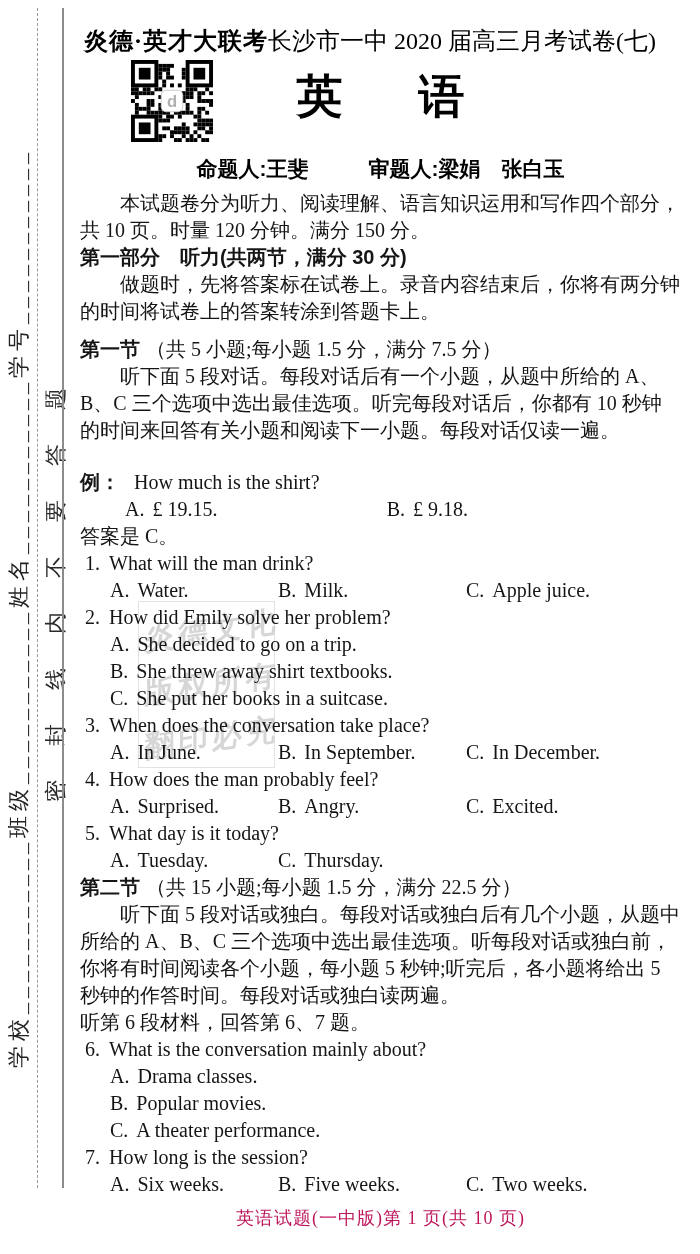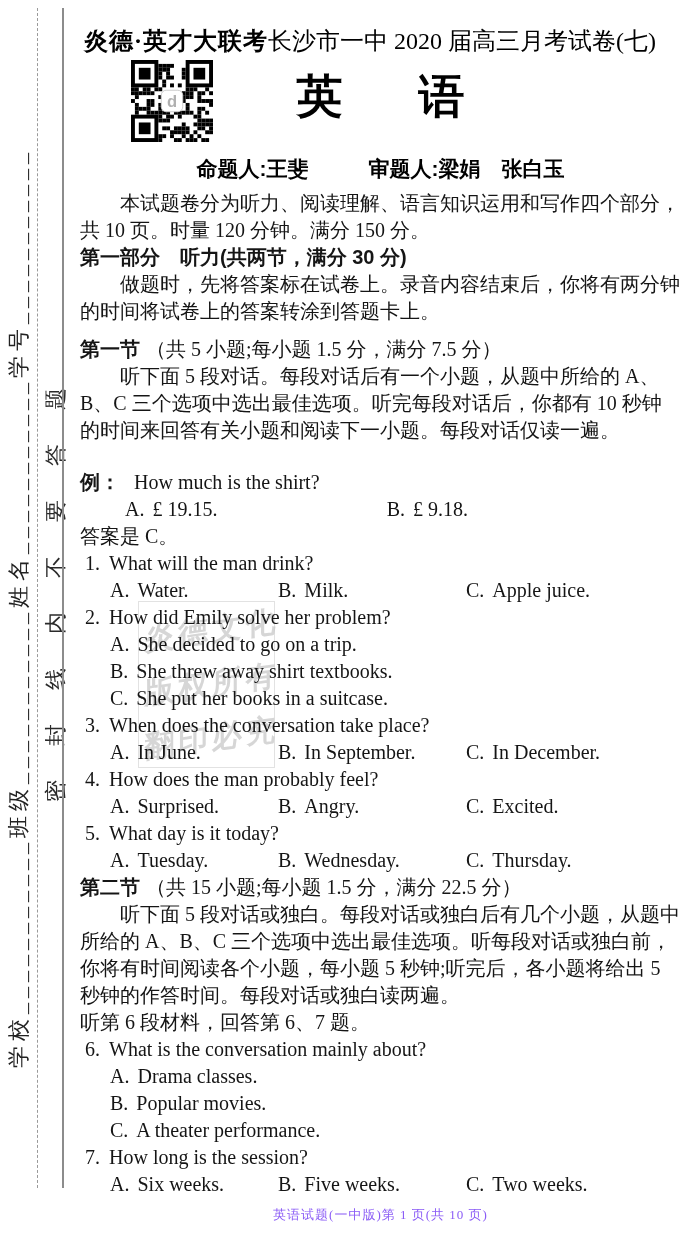--- a/index.html
+++ b/index.html
@@ -69,21 +69,21 @@
   .opt-row .opt-b{width:188px;}
   .opt-row .opt-c{flex:1;}
   .opt-row.ex-row{padding-left:45px;}
   .opt-row.ex-row .opt-a{width:153px;}
   .opt-row.ex-row .opt-b{width:190px;text-align:right;}
   .okey{margin-right:8px;}
   .opt-stack{padding-left:30px;}
 
   .footer{
     position:absolute;left:80px;top:1206px;width:601px;z-index:2;
-    text-align:center;font-size:13px;color:#8b5cf6;letter-spacing:1px;
+    text-align:center;font-size:18px;color:#be185d;letter-spacing:1px;
   }
 </style>
 </head>
 <body>
 
 <div class="page">
 
   <div class="student-fields">学校___________班级___________姓名___________学号___________</div>
   <div class="seal-dashed"></div>
   <div class="seal-chars">密封线内不要答题</div>
@@ -314,21 +314,20 @@
       <span class="opt-a"><span class="okey">A.</span><span>Surprised.</span></span>
       <span class="opt-b"><span class="okey">B.</span><span>Angry.</span></span>
       <span class="opt-c"><span class="okey">C.</span><span>Excited.</span></span>
     </div>
 
     <div class="q-line">
       <span class="num">5.</span><span>What day is it today?</span>
     </div>
     <div class="opt-row">
       <span class="opt-a"><span class="okey">A.</span><span>Tuesday.</span></span>
-      <span class="opt-b"><span class="okey">B.</span><span>Wednesday.</span></span>
       <span class="opt-c"><span class="okey">C.</span><span>Thursday.</span></span>
     </div>
 
     <div class="sec-head">
       <span class="hei">第二节</span><span class="meta">（共 15 小题;每小题 1.5 分，满分 22.5 分）</span>
     </div>
 
     <div class="para">听下面 5 段对话或独白。每段对话或独白后有几个小题，从题中所给的 A、B、C 三个选项中选出最佳选项。听每段对话或独白前，你将有时间阅读各个小题，每小题 5 秒钟;听完后，各小题将给出 5 秒钟的作答时间。每段对话或独白读两遍。</div>
 
     <div>听第 6 段材料，回答第 6、7 题。</div>

